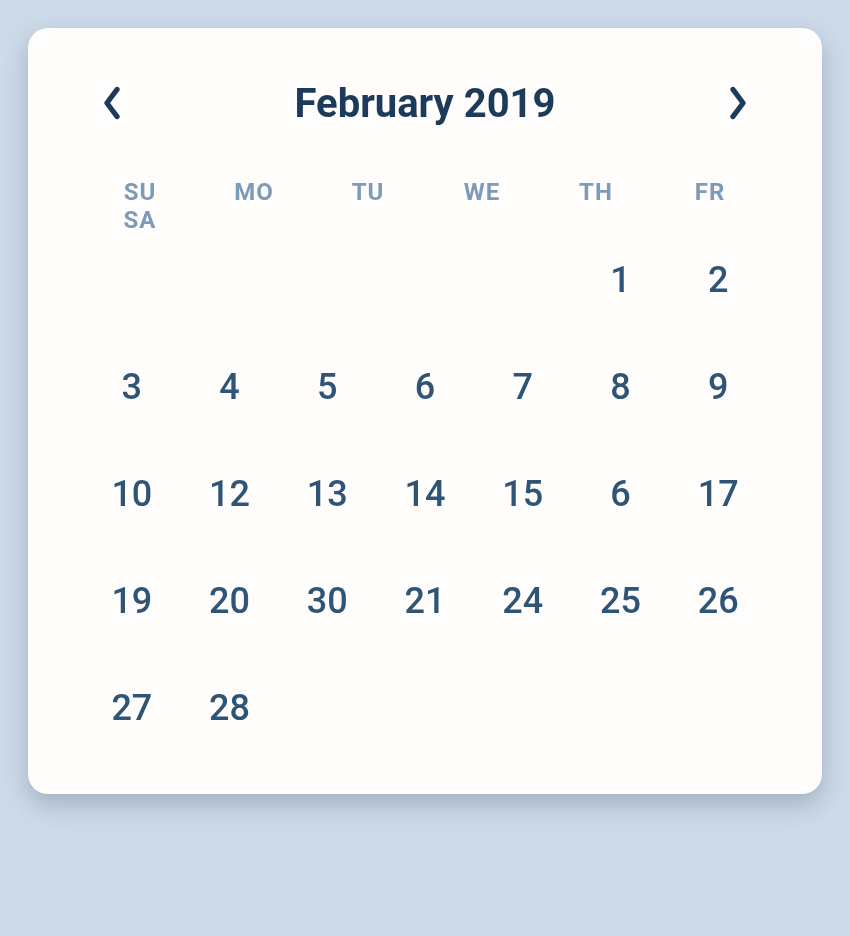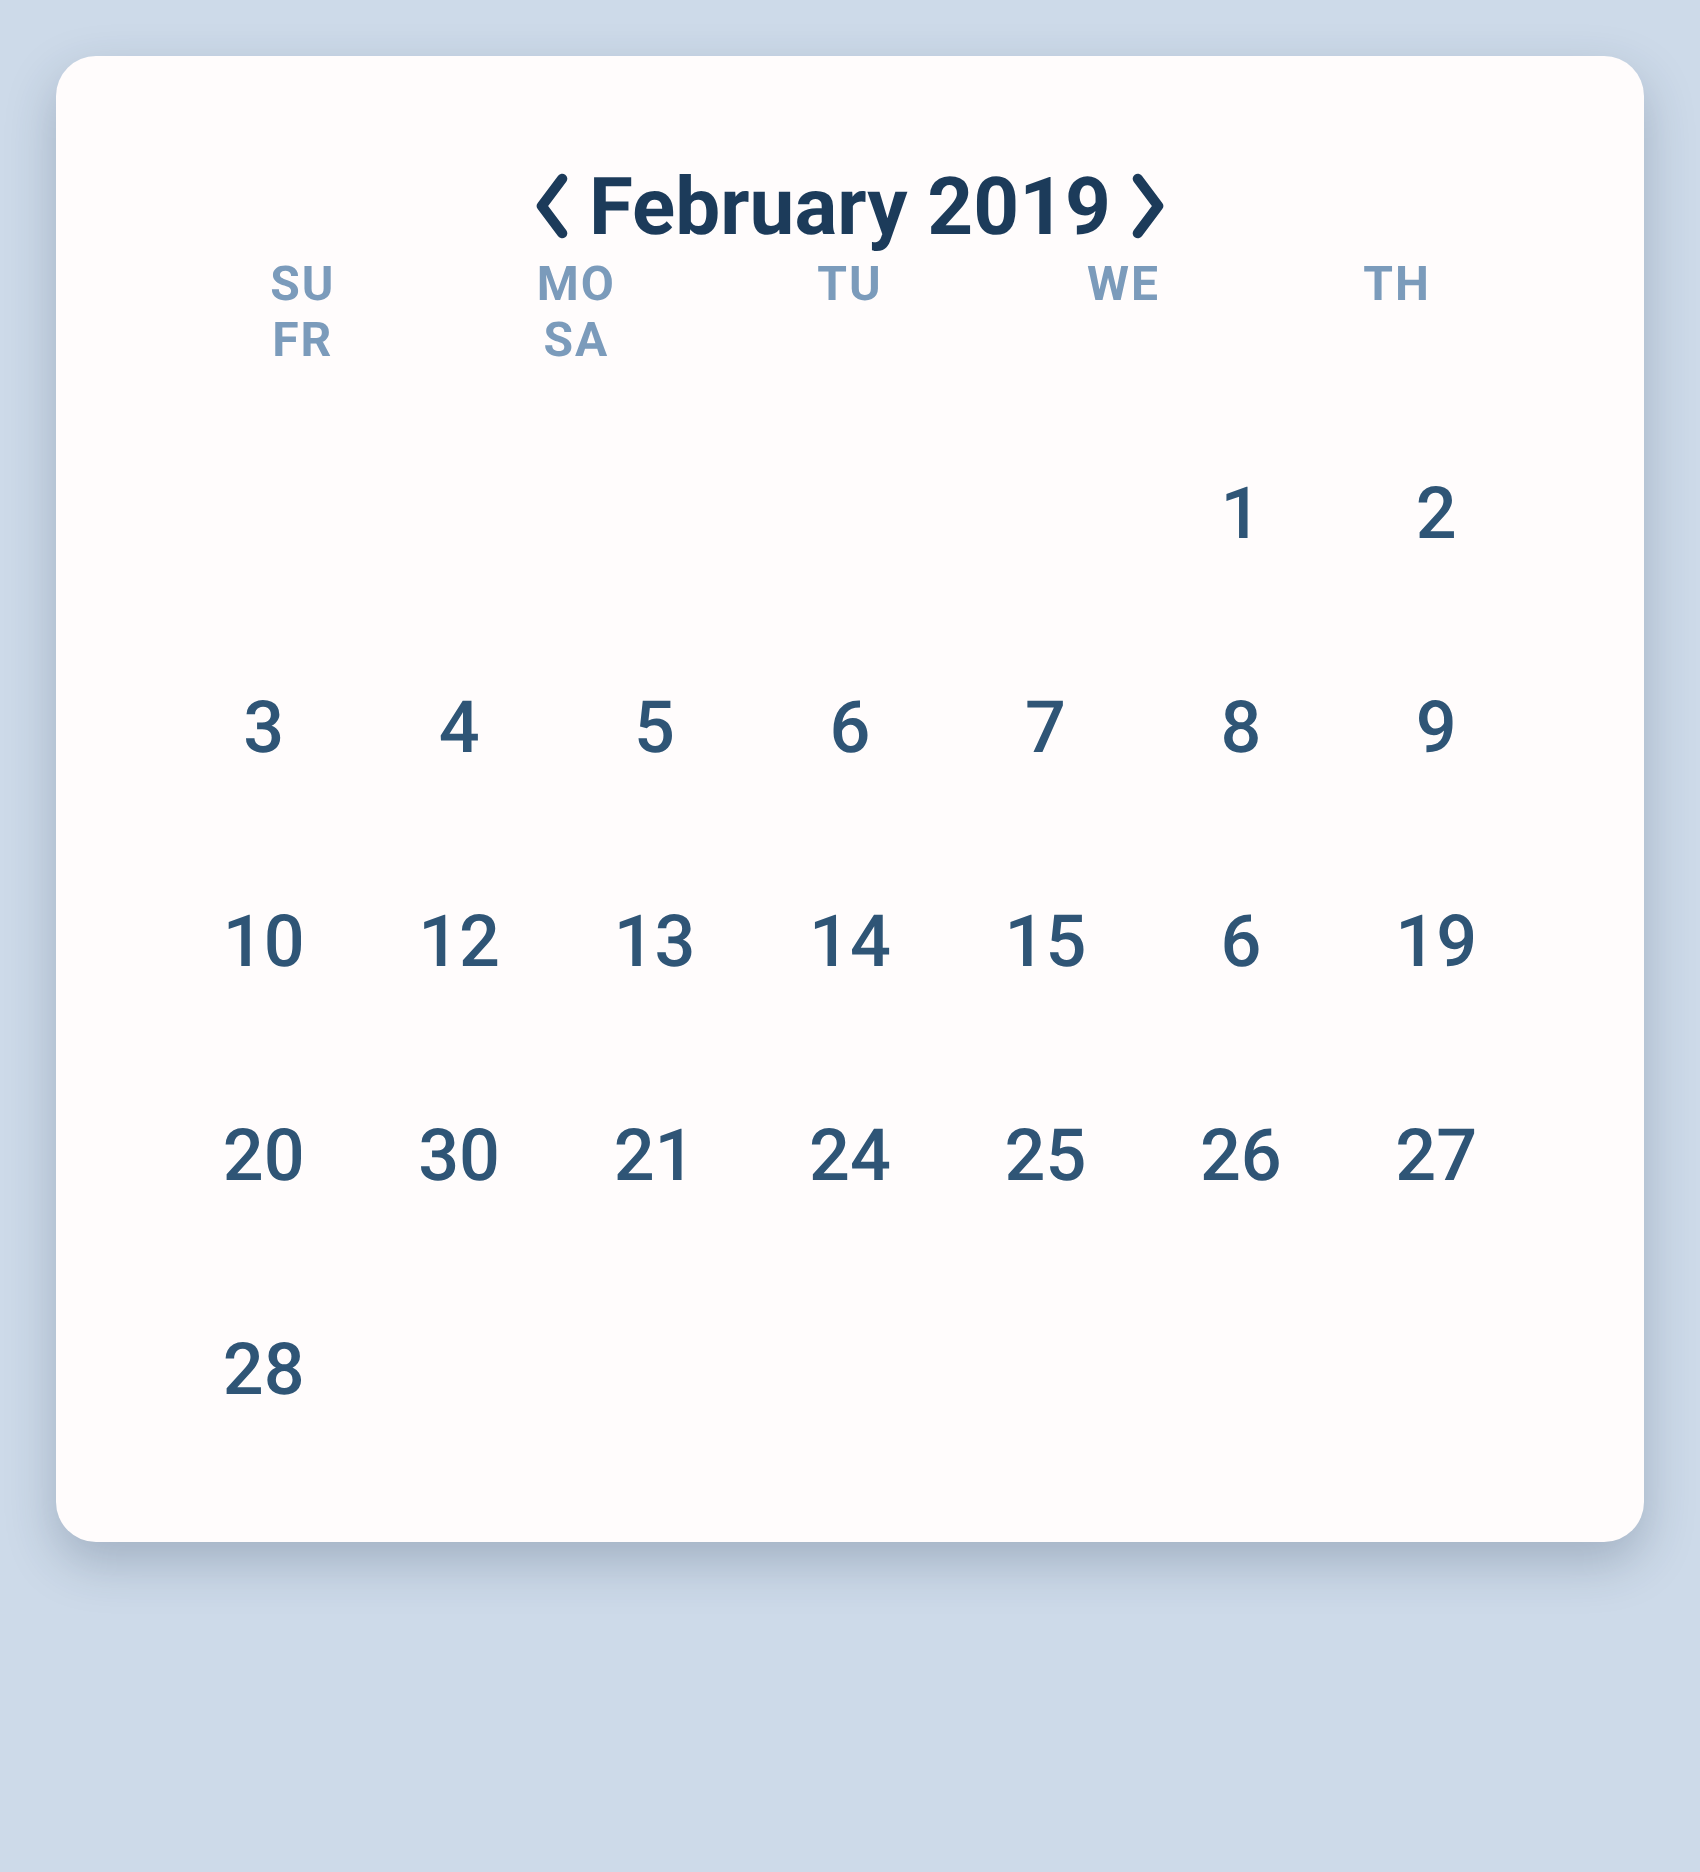--- a/index.html
+++ b/index.html
@@ -17,21 +17,22 @@
     .calendar-card {
       background-color: #fffcfc;
       border-radius: 20px;
       box-shadow: 0 10px 25px rgba(30, 50, 80, 0.25);
       padding: 50px 55px 60px 55px;
       width: 100%;
     }
     .calendar-header {
       display: flex;
       align-items: center;
-      justify-content: center;
+      justify-content: space-between;
+      margin-bottom: 50px;
       padding: 0 10px;
     }
     .nav-btn {
       background: none;
       border: none;
       cursor: pointer;
       padding: 8px;
       display: flex;
       align-items: center;
       justify-content: center;
@@ -40,22 +41,22 @@
       width: 22px;
       height: 34px;
     }
     .month-title {
       font-size: 40px;
       font-weight: 700;
       color: #1c3b5a;
     }
     .weekdays {
       display: grid;
-      grid-template-columns: repeat(5, 1fr);
-      margin-bottom: 47px;
+      grid-template-columns: repeat(6, 1fr);
+      margin-bottom: 20px;
     }
     .weekday {
       text-align: center;
       font-size: 24px;
       font-weight: 700;
       color: #7b9bbb;
       text-transform: uppercase;
       letter-spacing: 1px;
       font-variant: small-caps;
     }
@@ -118,20 +119,21 @@
     <div class="day-cell">6</div>
     <div class="day-cell">7</div>
     <div class="day-cell">8</div>
     <div class="day-cell">9</div>
     <div class="day-cell">10</div>
     <div class="day-cell">12</div>
     <div class="day-cell">13</div>
     <div class="day-cell">14</div>
     <div class="day-cell">15</div>
     <div class="day-cell">6</div>
+    <div class="day-cell">17</div>
     <div class="day-cell">19</div>
     <div class="day-cell">20</div>
     <div class="day-cell">30</div>
     <div class="day-cell">21</div>
     <div class="day-cell">24</div>
     <div class="day-cell">25</div>
     <div class="day-cell">26</div>
     <div class="day-cell">27</div>
     <div class="day-cell">28</div>
     <div class="day-cell empty"></div>

